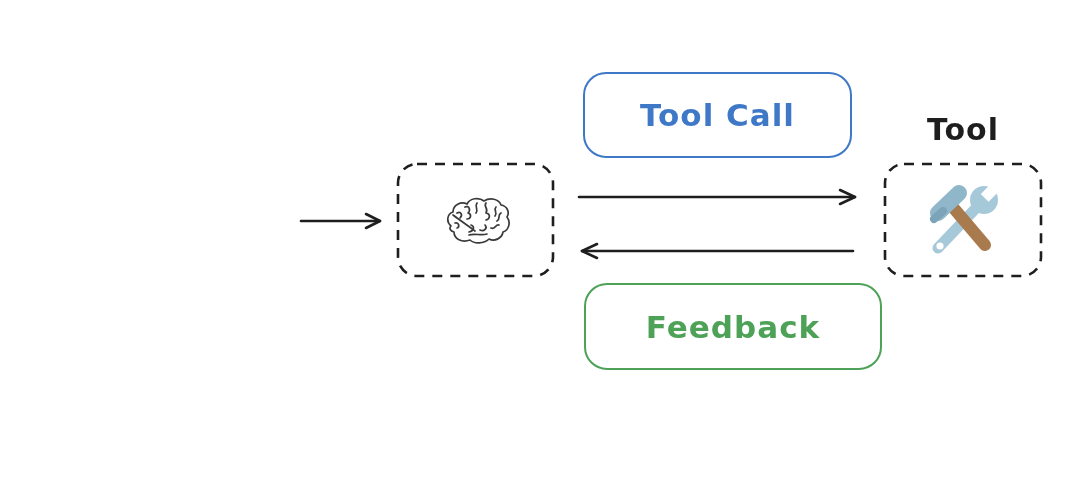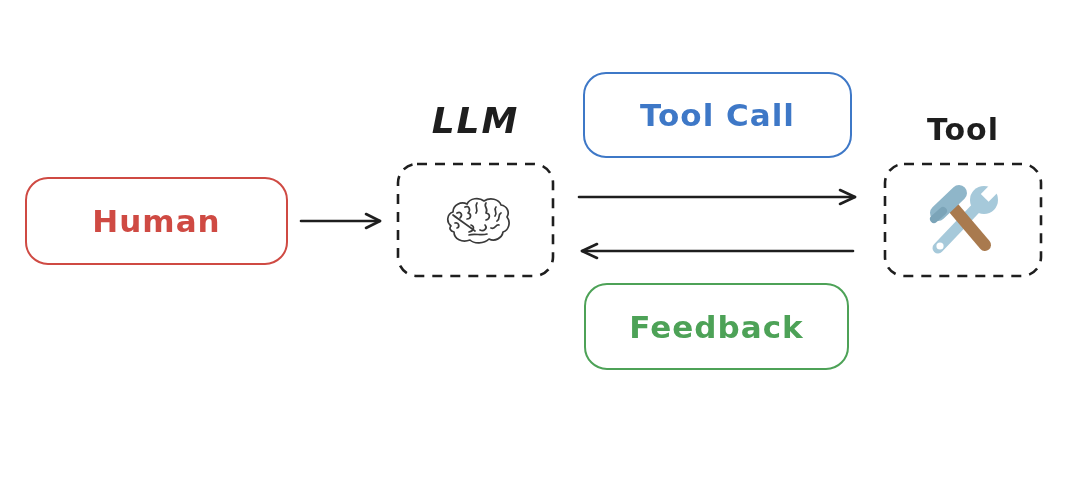--- a/index.html
+++ b/index.html
@@ -45,21 +45,21 @@
     left: 25px; top: 177px; width: 263px; height: 88px;
     border-color: var(--human-stroke, #cf4a43);
     color: var(--human-stroke, #cf4a43);
   }
   .tool-call-box {
     left: 583px; top: 72px; width: 269px; height: 86px;
     border-color: var(--tool-call-stroke, #3e78c7);
     color: var(--tool-call-stroke, #3e78c7);
   }
   .feedback-box {
-    left: 584px; top: 283px; width: 265px; height: 87px;
+    left: 584px; top: 283px; width: 298px; height: 87px;
     border-color: var(--feedback-stroke, #4da257);
     color: var(--feedback-stroke, #4da257);
   }
   .box-label {
     font-size: 31px;
     font-weight: bold;
     letter-spacing: 1px;
     white-space: nowrap;
   }
   .dashed-node {
@@ -109,25 +109,21 @@
     <g>
       <line x1="579" y1="197" x2="855" y2="197"></line>
       <polyline points="840,190 855,197 840,204"></polyline>
     </g>
     <g>
       <line x1="853" y1="251" x2="582" y2="251"></line>
       <polyline points="597,244 582,251 597,258"></polyline>
     </g>
   </svg>
 
-  <div class="node solid-box human-box">
-    <span class="box-label">Human</span>
-  </div>
 
-  <div class="floating-label llm-title">LLM</div>
 
   <div class="dashed-node llm-box">
     <svg class="dash-rect" width="159" height="116" viewBox="0 0 159 116">
       <rect x="2" y="2" width="155" height="112" rx="19" fill="none" stroke="#1e1e1e" stroke-width="2.6" stroke-dasharray="10 8"></rect>
     </svg>
     <svg class="node-icon" width="70" height="52" viewBox="0 0 70 52">
       <g stroke="#3a3a3a" stroke-width="1.7" fill="none" stroke-linecap="round" stroke-linejoin="round">
         <path d="M10,32 C5,28 6,20 12,18 C12,11 20,7 26,10 C29,4 38,3 43,7 C49,3 58,5 60,11 C66,12 69,18 66,23 C70,28 68,36 62,38 C61,44 54,48 48,45 C43,50 33,50 29,46 C21,49 13,45 13,38 C9,37 8,34 10,32 Z" fill="#ffffff"></path>
         <path d="M16,19 C20,17 22,21 19,24"></path>
         <path d="M24,13 C28,11 30,16 27,19 C31,20 30,25 26,25"></path>

